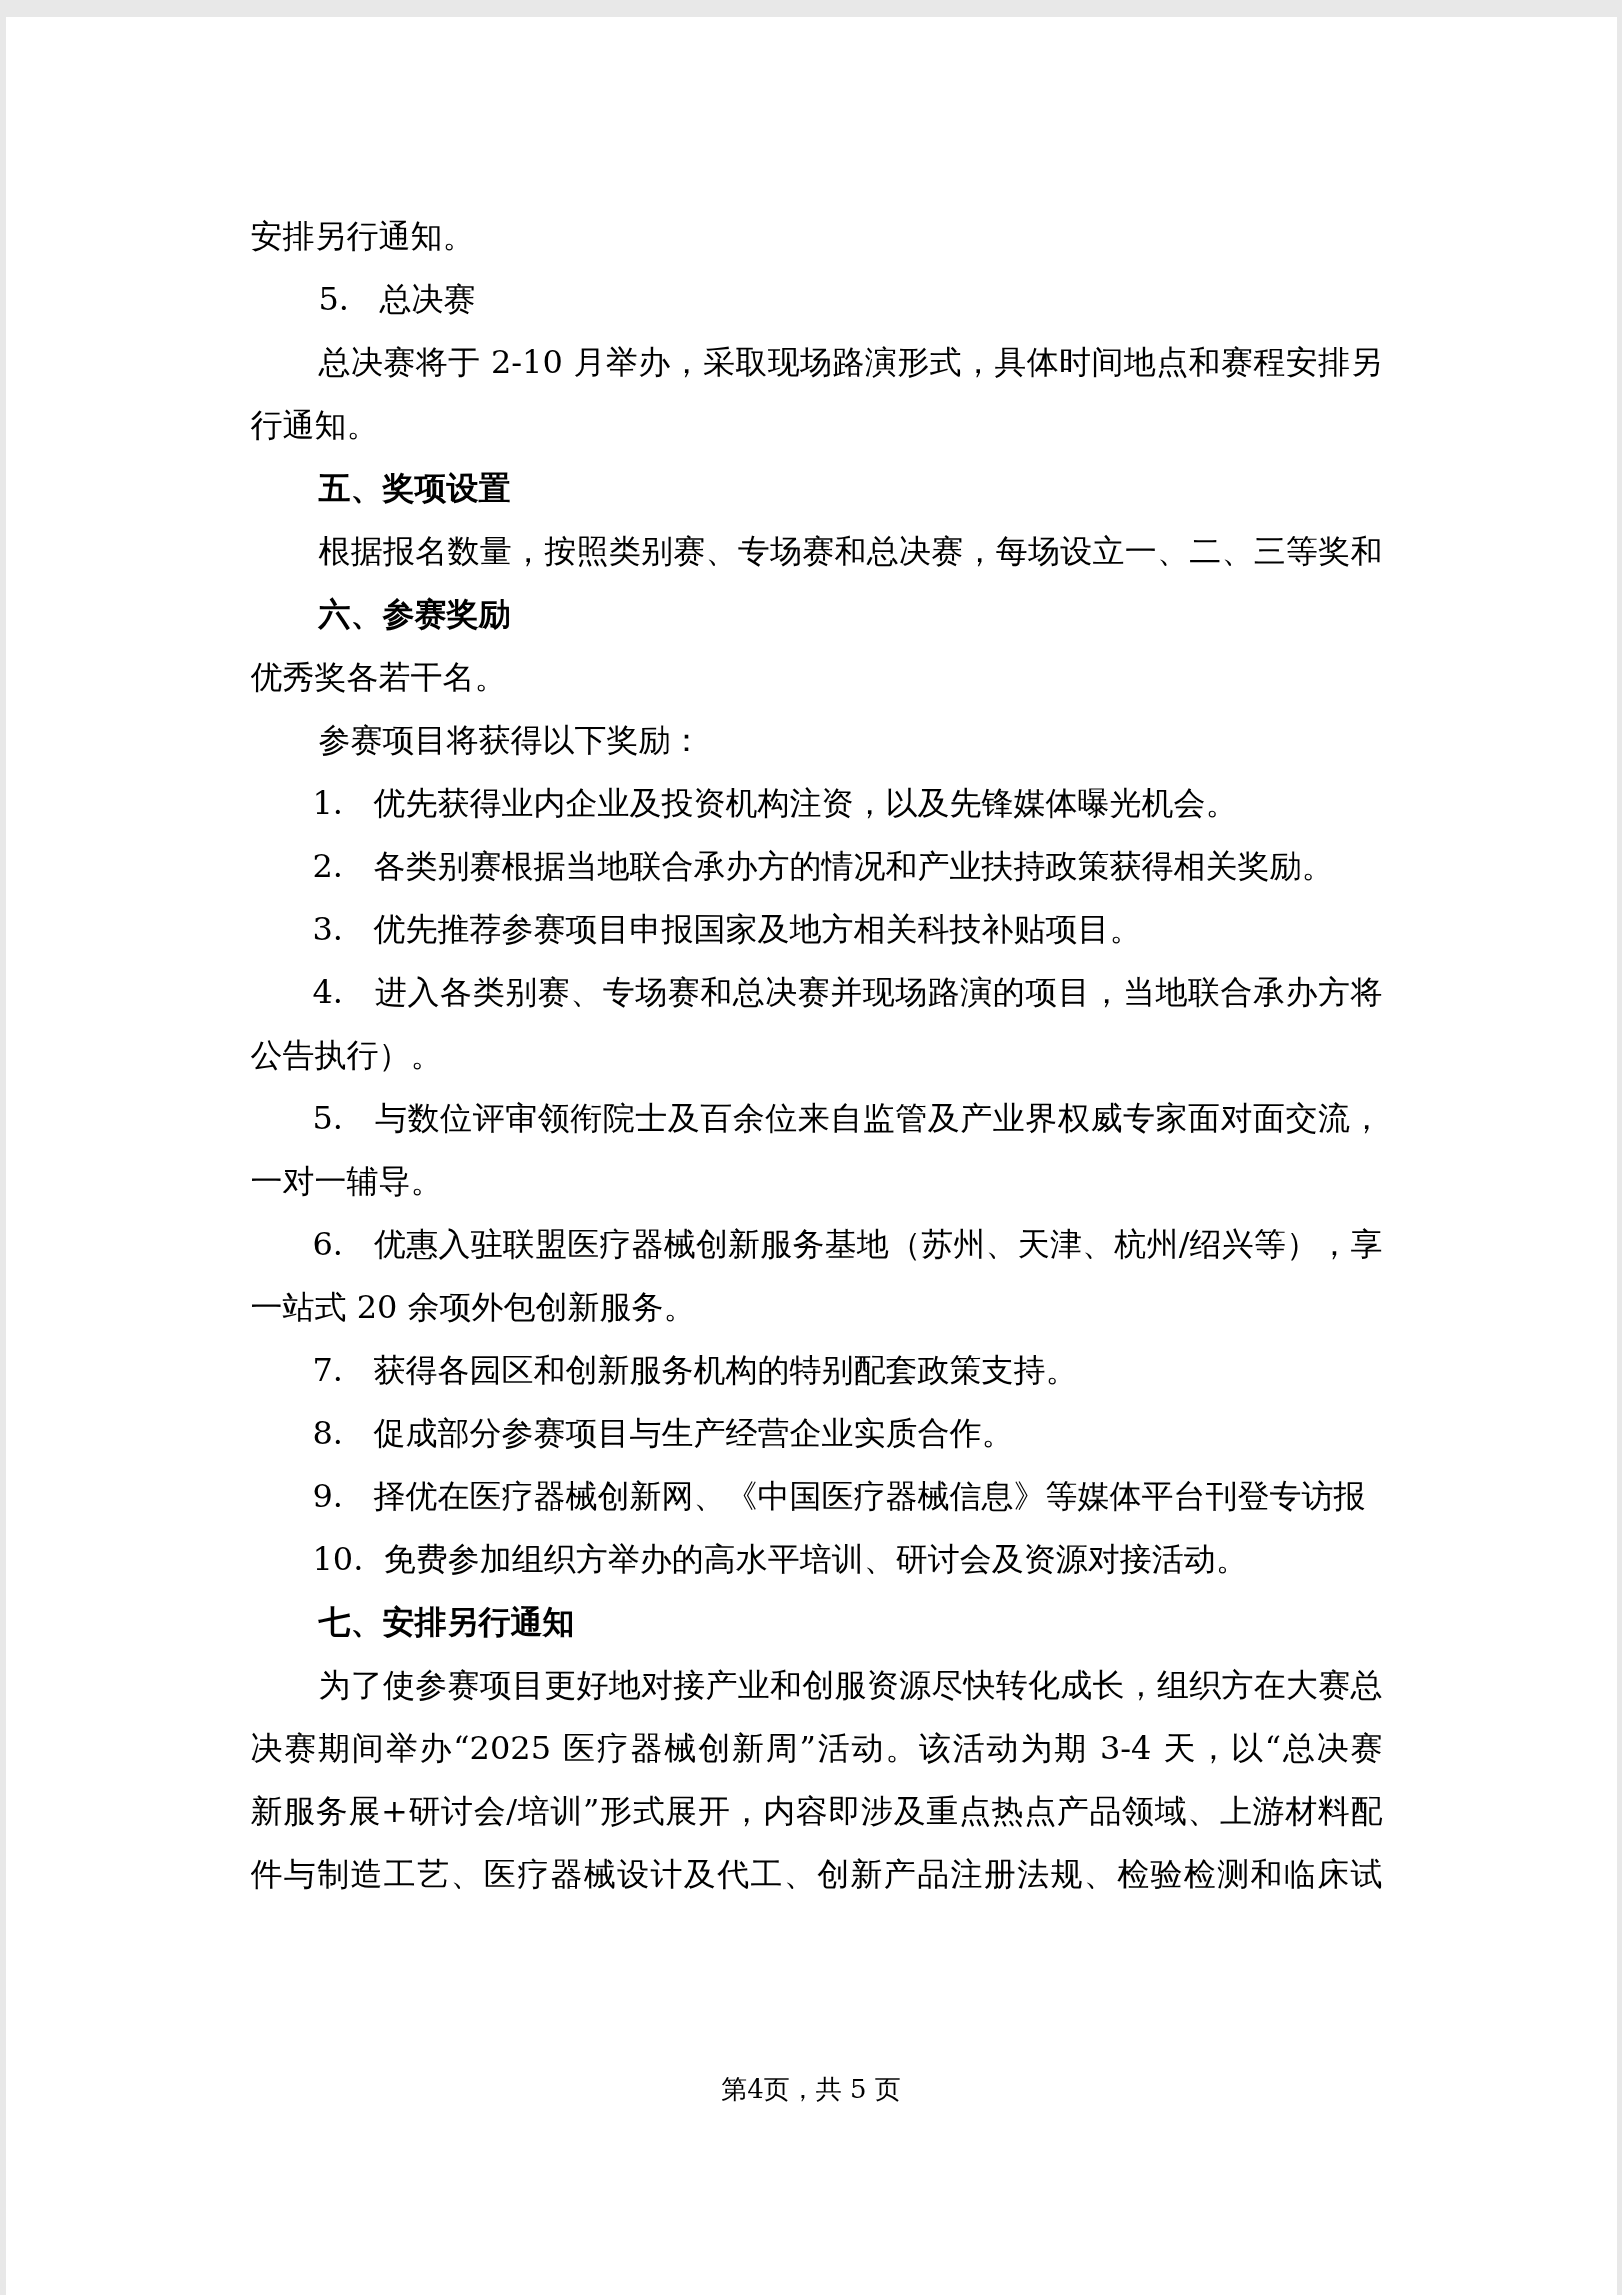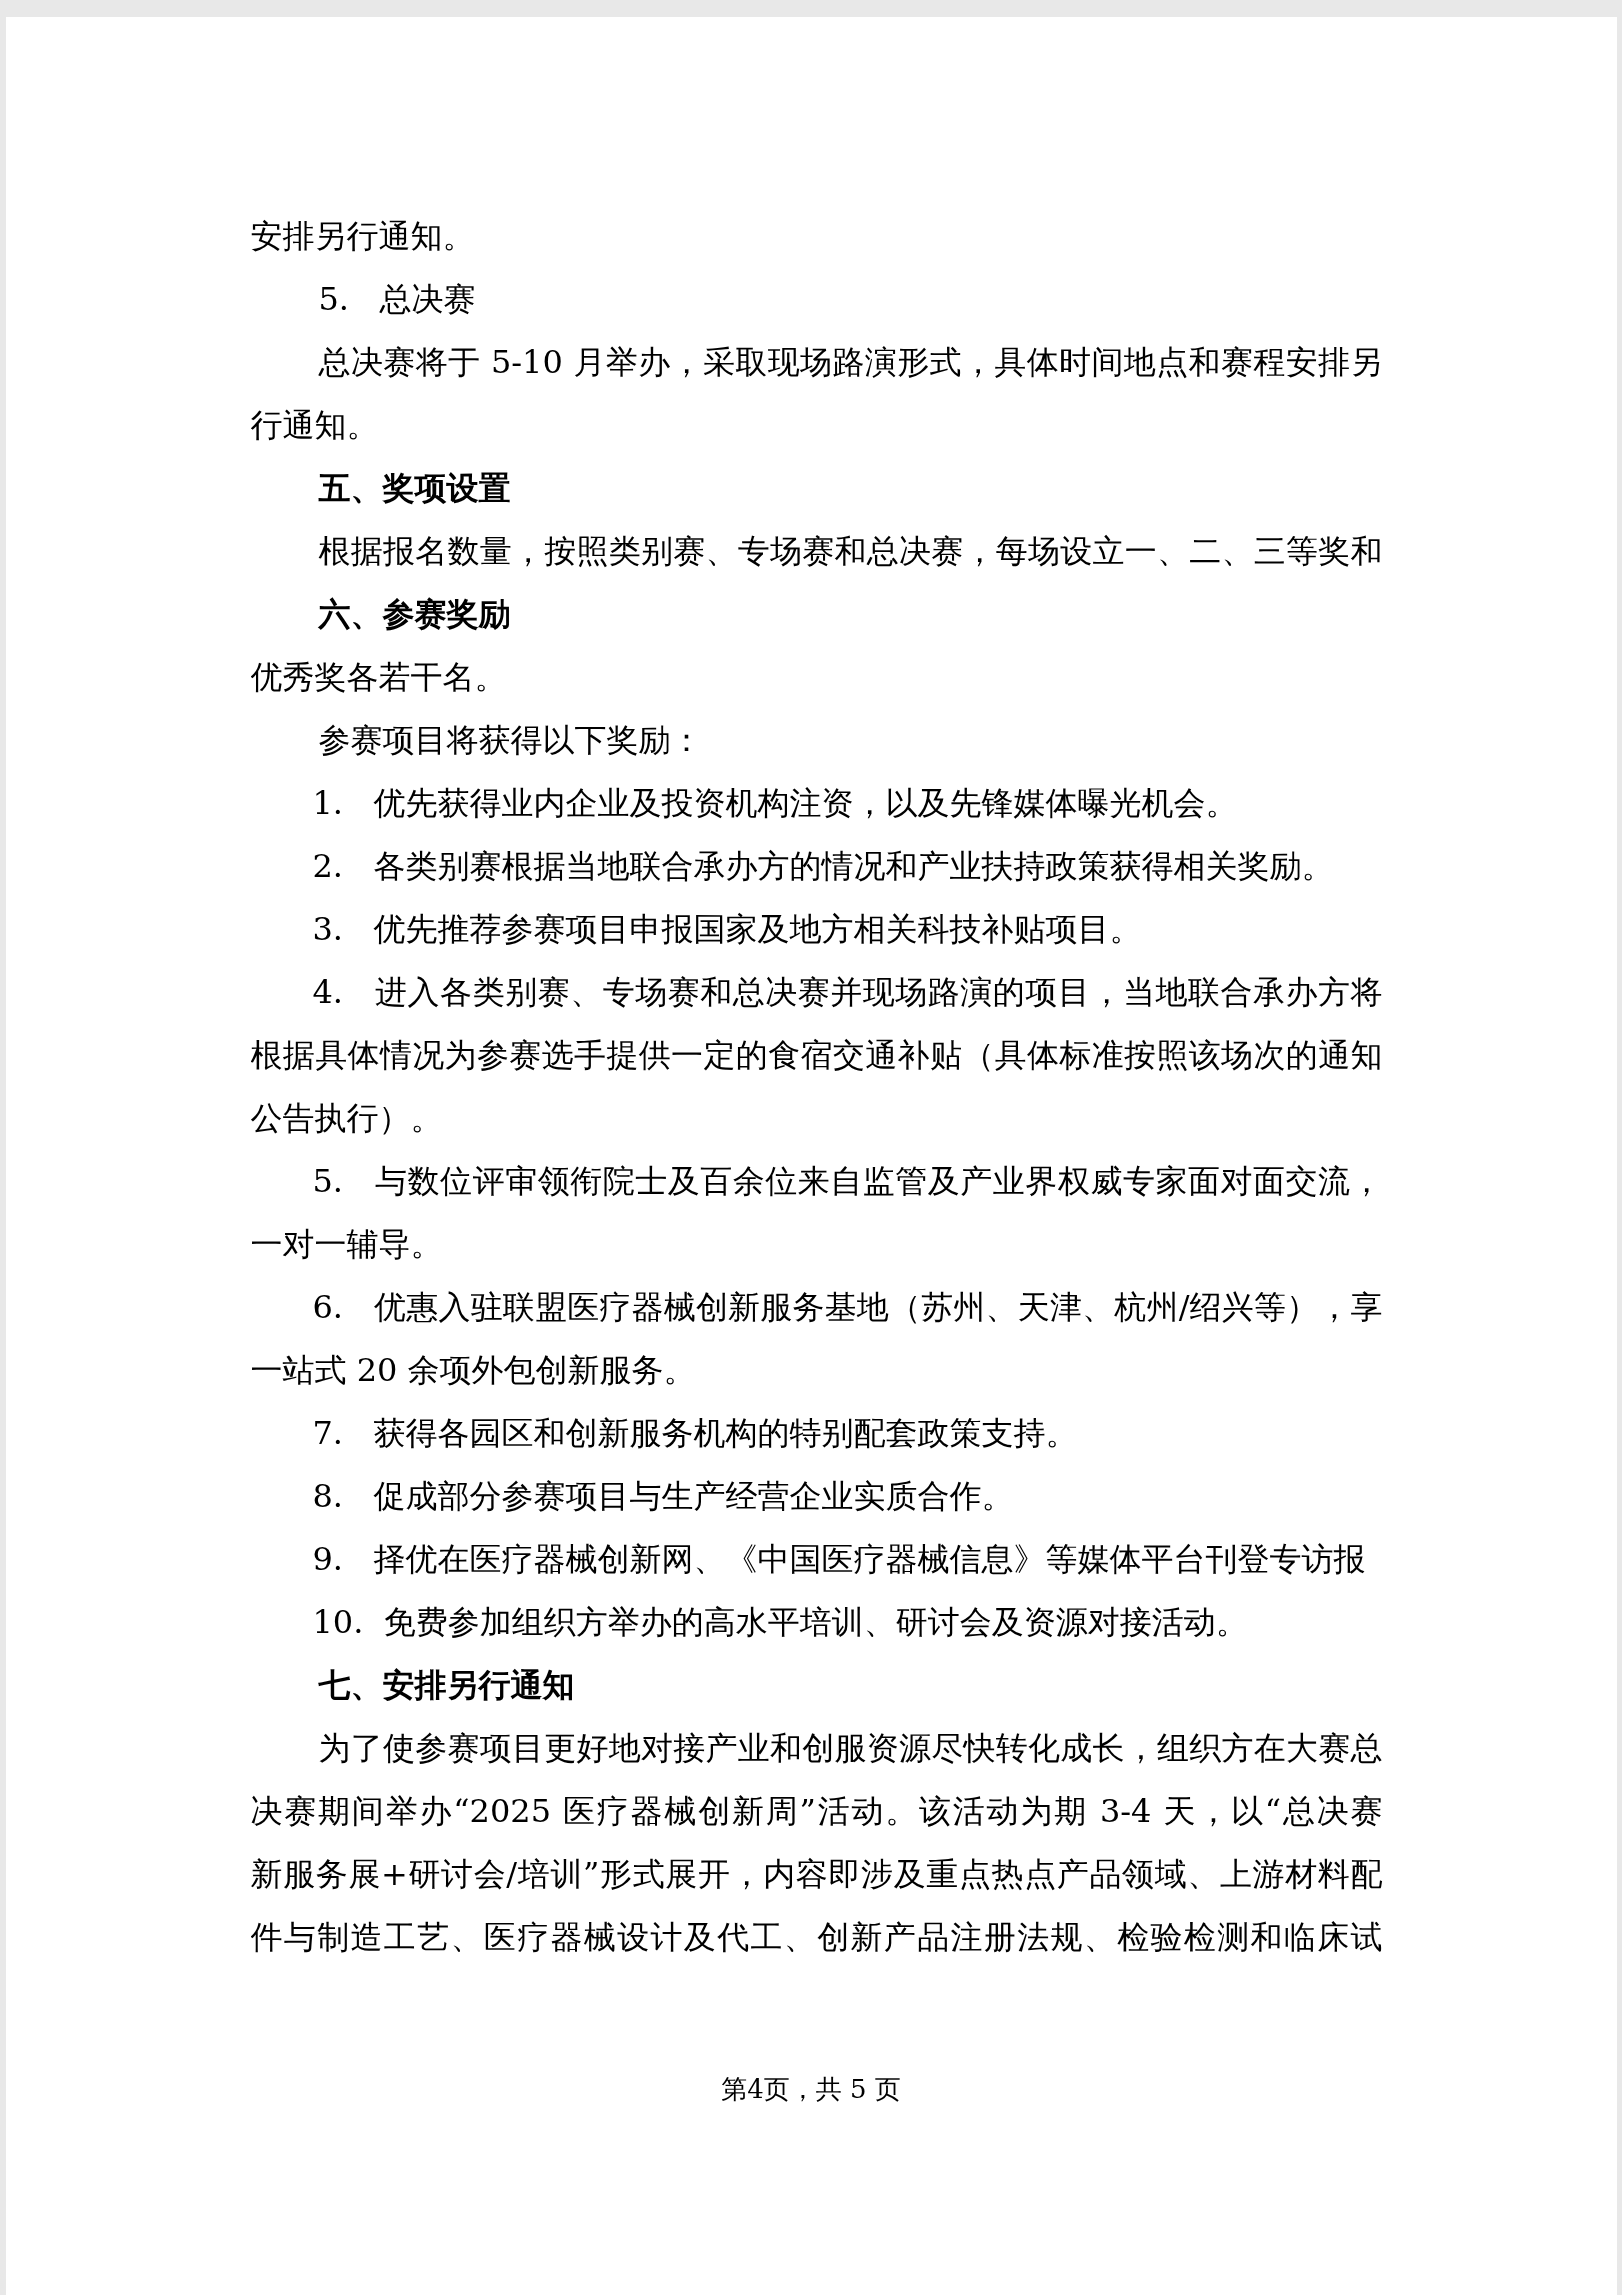--- a/index.html
+++ b/index.html
@@ -50,32 +50,31 @@
     color: #000000;
   }
 </style>
 </head>
 <body>
 
 <div class="page">
   <div class="content">
     <div class="ln">安排另行通知。</div>
     <div class="ln ind2">5.   总决赛</div>
-    <div class="ln ind2 full">总决赛将于 5-10 月举办，采取现场路演形式，具体时间地点和赛程安排另</div>
+    <div class="ln ind2 full">总决赛将于 2-10 月举办，采取现场路演形式，具体时间地点和赛程安排另</div>
     <div class="ln">行通知。</div>
     <div class="ln ind2 hd">五、奖项设置</div>
     <div class="ln ind2 full">根据报名数量，按照类别赛、专场赛和总决赛，每场设立一、二、三等奖和</div>
     <div class="ln ind2 hd">六、参赛奖励</div>
     <div class="ln">优秀奖各若干名。</div>
     <div class="ln ind2">参赛项目将获得以下奖励：</div>
     <div class="ln item">1.   优先获得业内企业及投资机构注资，以及先锋媒体曝光机会。</div>
     <div class="ln item">2.   各类别赛根据当地联合承办方的情况和产业扶持政策获得相关奖励。</div>
     <div class="ln item">3.   优先推荐参赛项目申报国家及地方相关科技补贴项目。</div>
     <div class="ln item full">4.   进入各类别赛、专场赛和总决赛并现场路演的项目，当地联合承办方将</div>
-    <div class="ln full">根据具体情况为参赛选手提供一定的食宿交通补贴（具体标准按照该场次的通知</div>
     <div class="ln">公告执行）。</div>
     <div class="ln item full">5.   与数位评审领衔院士及百余位来自监管及产业界权威专家面对面交流，</div>
     <div class="ln">一对一辅导。</div>
     <div class="ln item full">6.   优惠入驻联盟医疗器械创新服务基地（苏州、天津、杭州/绍兴等），享受</div>
     <div class="ln">一站式 20 余项外包创新服务。</div>
     <div class="ln item">7.   获得各园区和创新服务机构的特别配套政策支持。</div>
     <div class="ln item">8.   促成部分参赛项目与生产经营企业实质合作。</div>
     <div class="ln item">9.   择优在医疗器械创新网、《中国医疗器械信息》等媒体平台刊登专访报道。</div>
     <div class="ln item">10.  免费参加组织方举办的高水平培训、研讨会及资源对接活动。</div>
     <div class="ln ind2 hd">七、安排另行通知</div>

